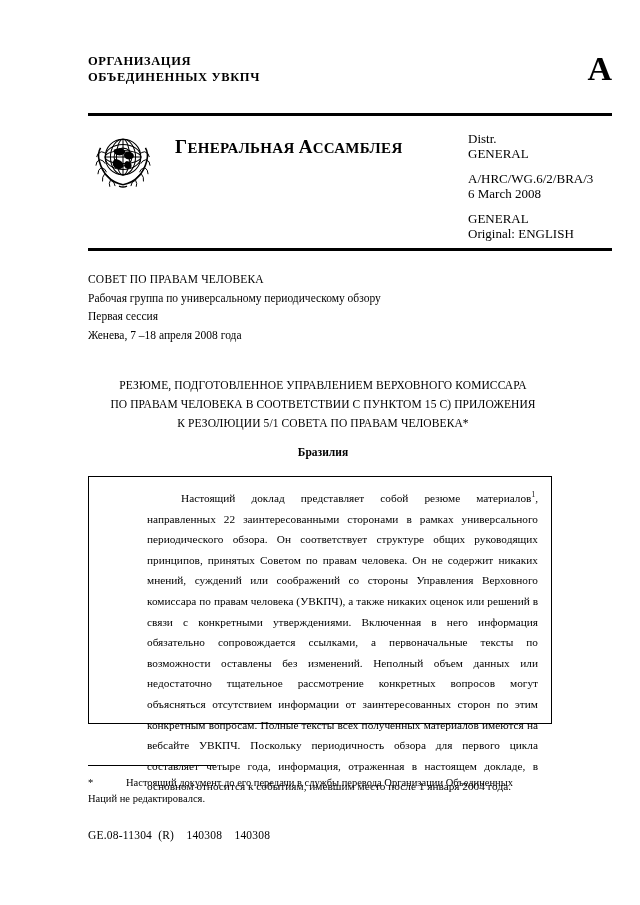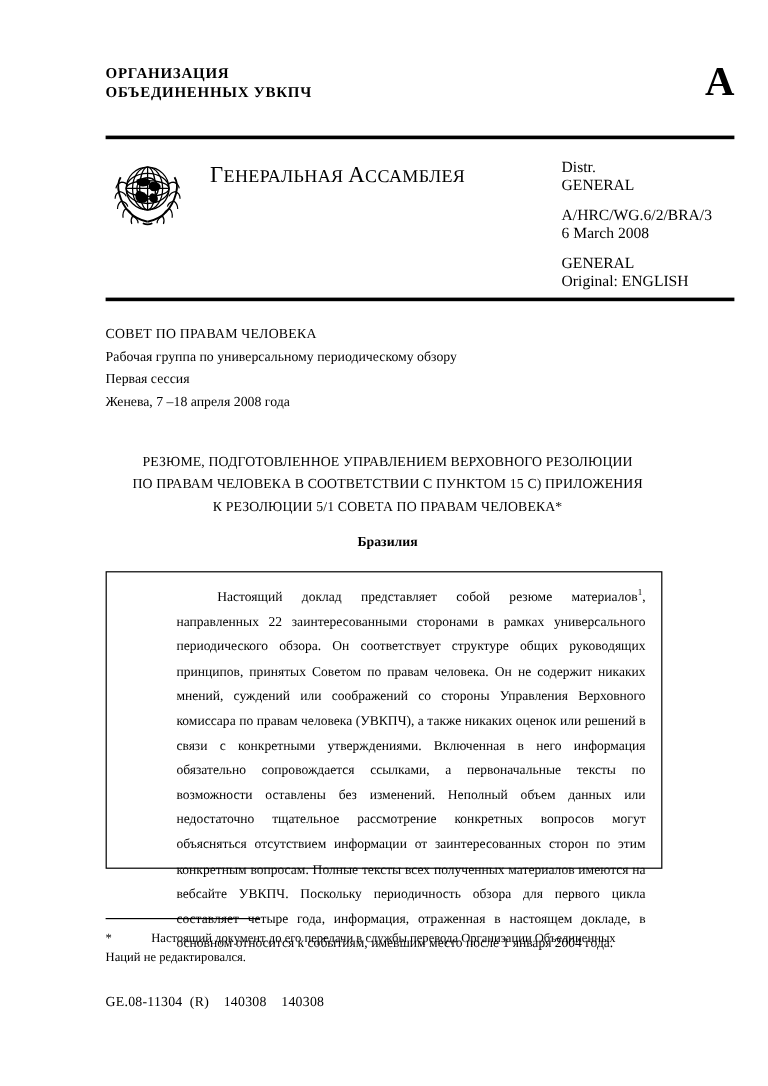--- a/index.html
+++ b/index.html
@@ -65,21 +65,21 @@
     left: 90px;
     top: 120px;
     width: 66px;
     height: 66px;
   }
   .ga-title {
     position: absolute;
     left: 175px;
     top: 128px;
     font-family: "Liberation Serif", "DejaVu Serif", serif;
-    font-weight: normal;
+    font-weight: bold;
     font-size: 19px;
     letter-spacing: 0.3px;
     white-space: nowrap;
   }
   .ga-title .sc { font-size: 15px; }
 
   .distr-block {
     position: absolute;
     left: 468px;
     top: 124px;
@@ -248,21 +248,21 @@
   <div class="rule-thick" id="rule-bottom"></div>
 
   <div class="council">
     <div class="caps">СОВЕТ ПО ПРАВАМ ЧЕЛОВЕКА</div>
     <div>Рабочая группа по универсальному периодическому обзору</div>
     <div>Первая сессия</div>
     <div>Женева, 7 –18 апреля 2008 года</div>
   </div>
 
   <div class="doc-title">
-    <div>РЕЗЮМЕ, ПОДГОТОВЛЕННОЕ УПРАВЛЕНИЕМ ВЕРХОВНОГО РЕЗОЛЮЦИИ</div>
+    <div>РЕЗЮМЕ, ПОДГОТОВЛЕННОЕ УПРАВЛЕНИЕМ ВЕРХОВНОГО КОМИССАРА</div>
     <div>ПО ПРАВАМ ЧЕЛОВЕКА В СООТВЕТСТВИИ С ПУНКТОМ 15 C) ПРИЛОЖЕНИЯ</div>
     <div>К РЕЗОЛЮЦИИ 5/1 СОВЕТА ПО ПРАВАМ ЧЕЛОВЕКА*</div>
   </div>
 
   <div class="country">Бразилия</div>
 
   <div class="summary-box">
     <div class="summary-text"><span>Настоящий доклад представляет собой резюме материалов</span><sup>1</sup><span>, направленных 22 заинтересованными сторонами в рамках универсального периодического обзора.  Он соответствует структуре общих руководящих принципов, принятых Советом по правам человека.  Он  не содержит никаких мнений, суждений или соображений со стороны Управления Верховного комиссара по правам человека (УВКПЧ), а также никаких оценок или решений в связи с конкретными утверждениями. Включенная в него информация обязательно сопровождается ссылками, а первоначальные тексты по возможности оставлены без изменений. Неполный объем данных или недостаточно тщательное рассмотрение конкретных вопросов могут объясняться отсутствием информации от заинтересованных сторон по этим конкретным вопросам.  Полные тексты  всех полученных материалов имеются на вебсайте УВКПЧ. Поскольку периодичность обзора для первого цикла составляет четыре года, информация, отраженная в настоящем докладе, в основном относится к событиям, имевшим место после 1 января 2004 года.</span></div>
   </div>
 

